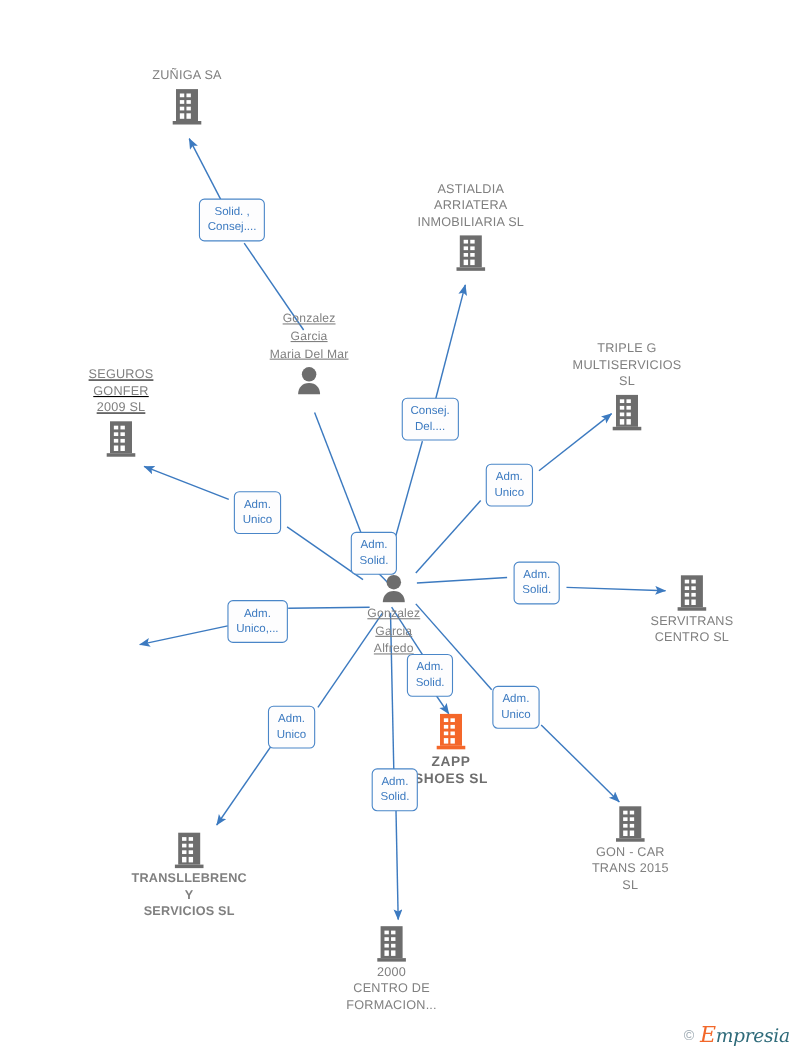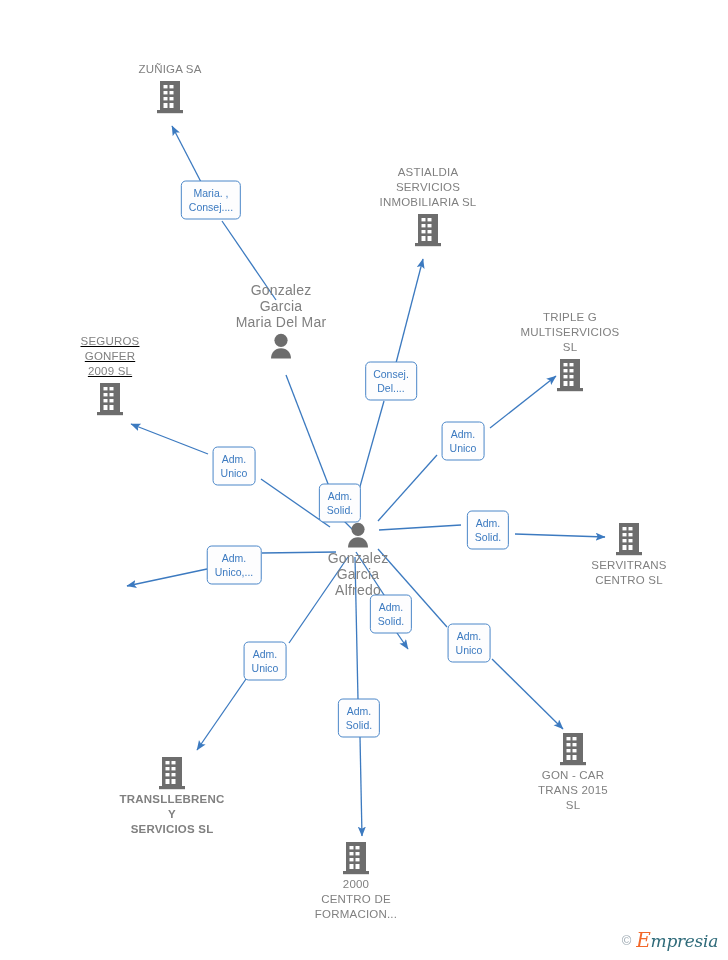--- a/index.html
+++ b/index.html
@@ -48,22 +48,23 @@
   }
   .node.label-above .node-label {
     margin-top: 0;
     margin-bottom: 3px;
   }
   .node.label-above {
     display: flex;
     flex-direction: column;
   }
   .node-person .node-label {
-    font-size: 14px;
+    font-size: 11px;
     line-height: 16px;
+    text-decoration: underline;
   }
   .node-highlight .node-label {
     font-size: 12.5px;
     font-weight: bold;
     line-height: 16px;
     color: #6e6e6e;
     letter-spacing: 0.5px;
   }
   .edge-label {
     position: absolute;
@@ -189,21 +190,21 @@
             <rect x="14.5" y="17" width="4" height="3.4"></rect>
             <rect x="8.5" y="23" width="4" height="5"></rect>
             <rect x="14.5" y="23" width="4" height="5"></rect>
           </g>
         </svg>
     </span>
   </div>
 
   <div class="node label-above" style="left:428px; top:165px;">
     <span class="node-label">ASTIALDIA
-SERVICIOS
+ARRIATERA
 INMOBILIARIA SL</span>
     <span class="node-icon">
       <svg width="30" height="34" viewBox="0 0 30 34">
           <g fill="#6d6d6d">
             <rect x="5" y="1" width="20" height="29"></rect>
             <rect x="2" y="30" width="26" height="3.2"></rect>
           </g>
           <g fill="#ffffff">
             <rect x="8.5" y="5" width="4" height="3.4"></rect>
             <rect x="14.5" y="5" width="4" height="3.4"></rect>
@@ -307,20 +308,42 @@
       <svg width="28" height="26" viewBox="0 0 28 26">
           <circle cx="14" cy="7.3" r="6.6" fill="#6d6d6d"></circle>
           <path d="M14 15.2c-6.2 0-10 4.3-10 10.3h20c0-6-3.8-10.3-10-10.3z" fill="#6d6d6d"></path>
         </svg>
     </span>
     <span class="node-label">Gonzalez
 Garcia
 Alfredo</span>
   </div>
 
+  <div class="node node-highlight" style="left:410px; top:648px;">
+    <span class="node-icon">
+      <svg width="30" height="34" viewBox="0 0 30 34">
+          <g fill="#f4672a">
+            <rect x="5" y="1" width="20" height="29"></rect>
+            <rect x="2" y="30" width="26" height="3.2"></rect>
+          </g>
+          <g fill="#ffffff">
+            <rect x="8.5" y="5" width="4" height="3.4"></rect>
+            <rect x="14.5" y="5" width="4" height="3.4"></rect>
+            <rect x="8.5" y="11" width="4" height="3.4"></rect>
+            <rect x="14.5" y="11" width="4" height="3.4"></rect>
+            <rect x="8.5" y="17" width="4" height="3.4"></rect>
+            <rect x="14.5" y="17" width="4" height="3.4"></rect>
+            <rect x="8.5" y="23" width="4" height="5"></rect>
+            <rect x="14.5" y="23" width="4" height="5"></rect>
+          </g>
+        </svg>
+    </span>
+    <span class="node-label">ZAPP
+SHOES  SL</span>
+  </div>
 
   <div class="node" style="left:172px; top:756px;font-weight:bold;">
     <span class="node-icon">
       <svg width="30" height="34" viewBox="0 0 30 34">
           <g fill="#6d6d6d">
             <rect x="5" y="1" width="20" height="29"></rect>
             <rect x="2" y="30" width="26" height="3.2"></rect>
           </g>
           <g fill="#ffffff">
             <rect x="8.5" y="5" width="4" height="3.4"></rect>
@@ -380,21 +403,21 @@
             <rect x="8.5" y="23" width="4" height="5"></rect>
             <rect x="14.5" y="23" width="4" height="5"></rect>
           </g>
         </svg>
     </span>
     <span class="node-label">2000
 CENTRO DE
 FORMACION...</span>
   </div>
 
-  <div class="edge-label" style="left:211px; top:200px;">Maria. ,
+  <div class="edge-label" style="left:211px; top:200px;">Solid. ,
 Consej....</div>
   <div class="edge-label" style="left:391px; top:381px;">Consej.
 Del....</div>
   <div class="edge-label" style="left:463px; top:441px;">Adm.
 Unico</div>
   <div class="edge-label" style="left:234px; top:466px;">Adm.
 Unico</div>
   <div class="edge-label" style="left:340px; top:503px;">Adm.
 Solid.</div>
   <div class="edge-label" style="left:488px; top:530px;">Adm.

